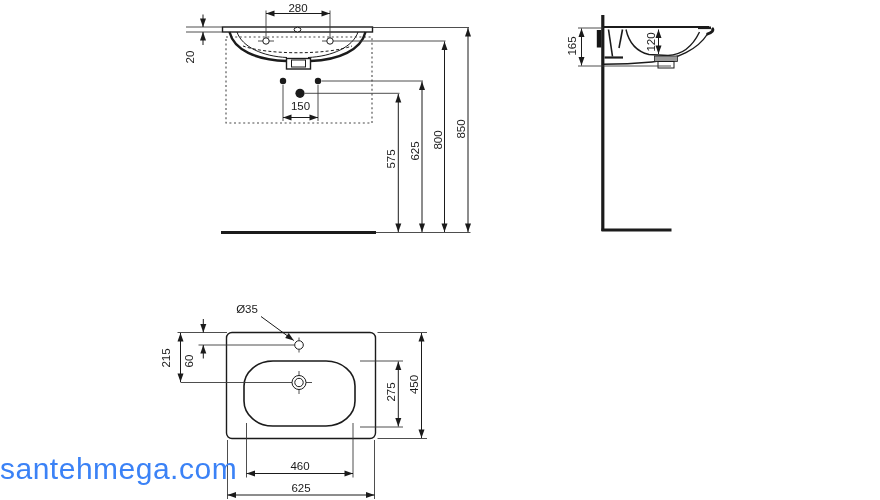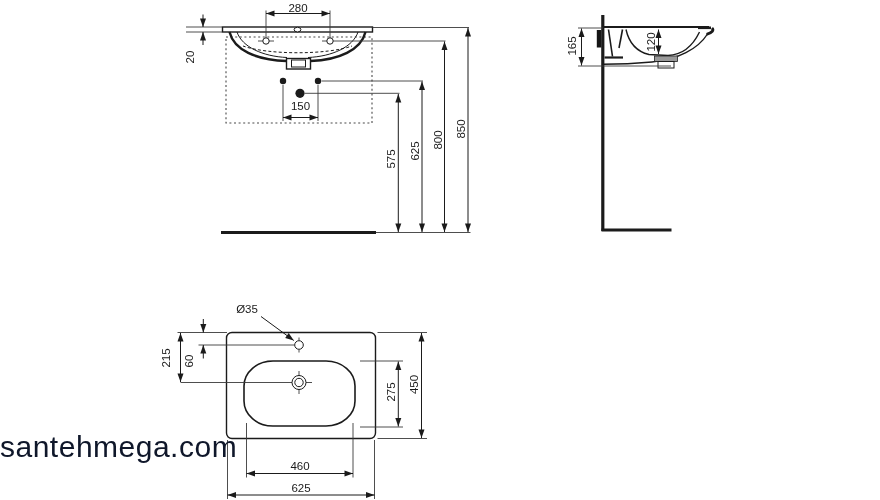--- a/index.html
+++ b/index.html
@@ -8,22 +8,22 @@
   svg{position:absolute;left:0;top:0;}
   svg text{font-family:"Liberation Sans", sans-serif;font-size:11.5px;fill:#1b1b1b;}
   .o{stroke:#1b1b1b;stroke-width:1.4;fill:none;}
   .ot{stroke:#1b1b1b;stroke-width:2.4;fill:none;}
   .thin{stroke:#1b1b1b;stroke-width:1;fill:none;}
   .dim{stroke:#1b1b1b;stroke-width:1;fill:none;}
   .ext{stroke:#3a3a3a;stroke-width:0.9;fill:none;}
   .dash{stroke:#4a4a4a;stroke-width:1.1;fill:none;stroke-dasharray:2 2.6;}
   .hid{stroke:#1b1b1b;stroke-width:1;fill:none;stroke-dasharray:3 2.2;}
   .fillw{fill:#fff;}
-  .watermark{position:absolute;left:0px;top:430px;font-size:30px;letter-spacing:0.5px;
-             color:#0f172a;font-family:"Liberation Sans", sans-serif;}
+  .watermark{position:absolute;left:0px;top:452px;font-size:30px;letter-spacing:0.5px;
+             color:#3b82f6;font-family:"Liberation Sans", sans-serif;}
 </style>
 </head>
 <body>
 
 <div class="stage">
 
   <svg width="880" height="500" viewBox="0 0 880 500">
     <defs>
       <marker id="arr" viewBox="0 0 10 8" markerWidth="11" markerHeight="8" refX="9.3" refY="4" orient="auto-start-reverse" markerUnits="userSpaceOnUse">
         <path d="M0.8,1 L9.3,4 L0.8,7 Z" fill="#1b1b1b"></path>

